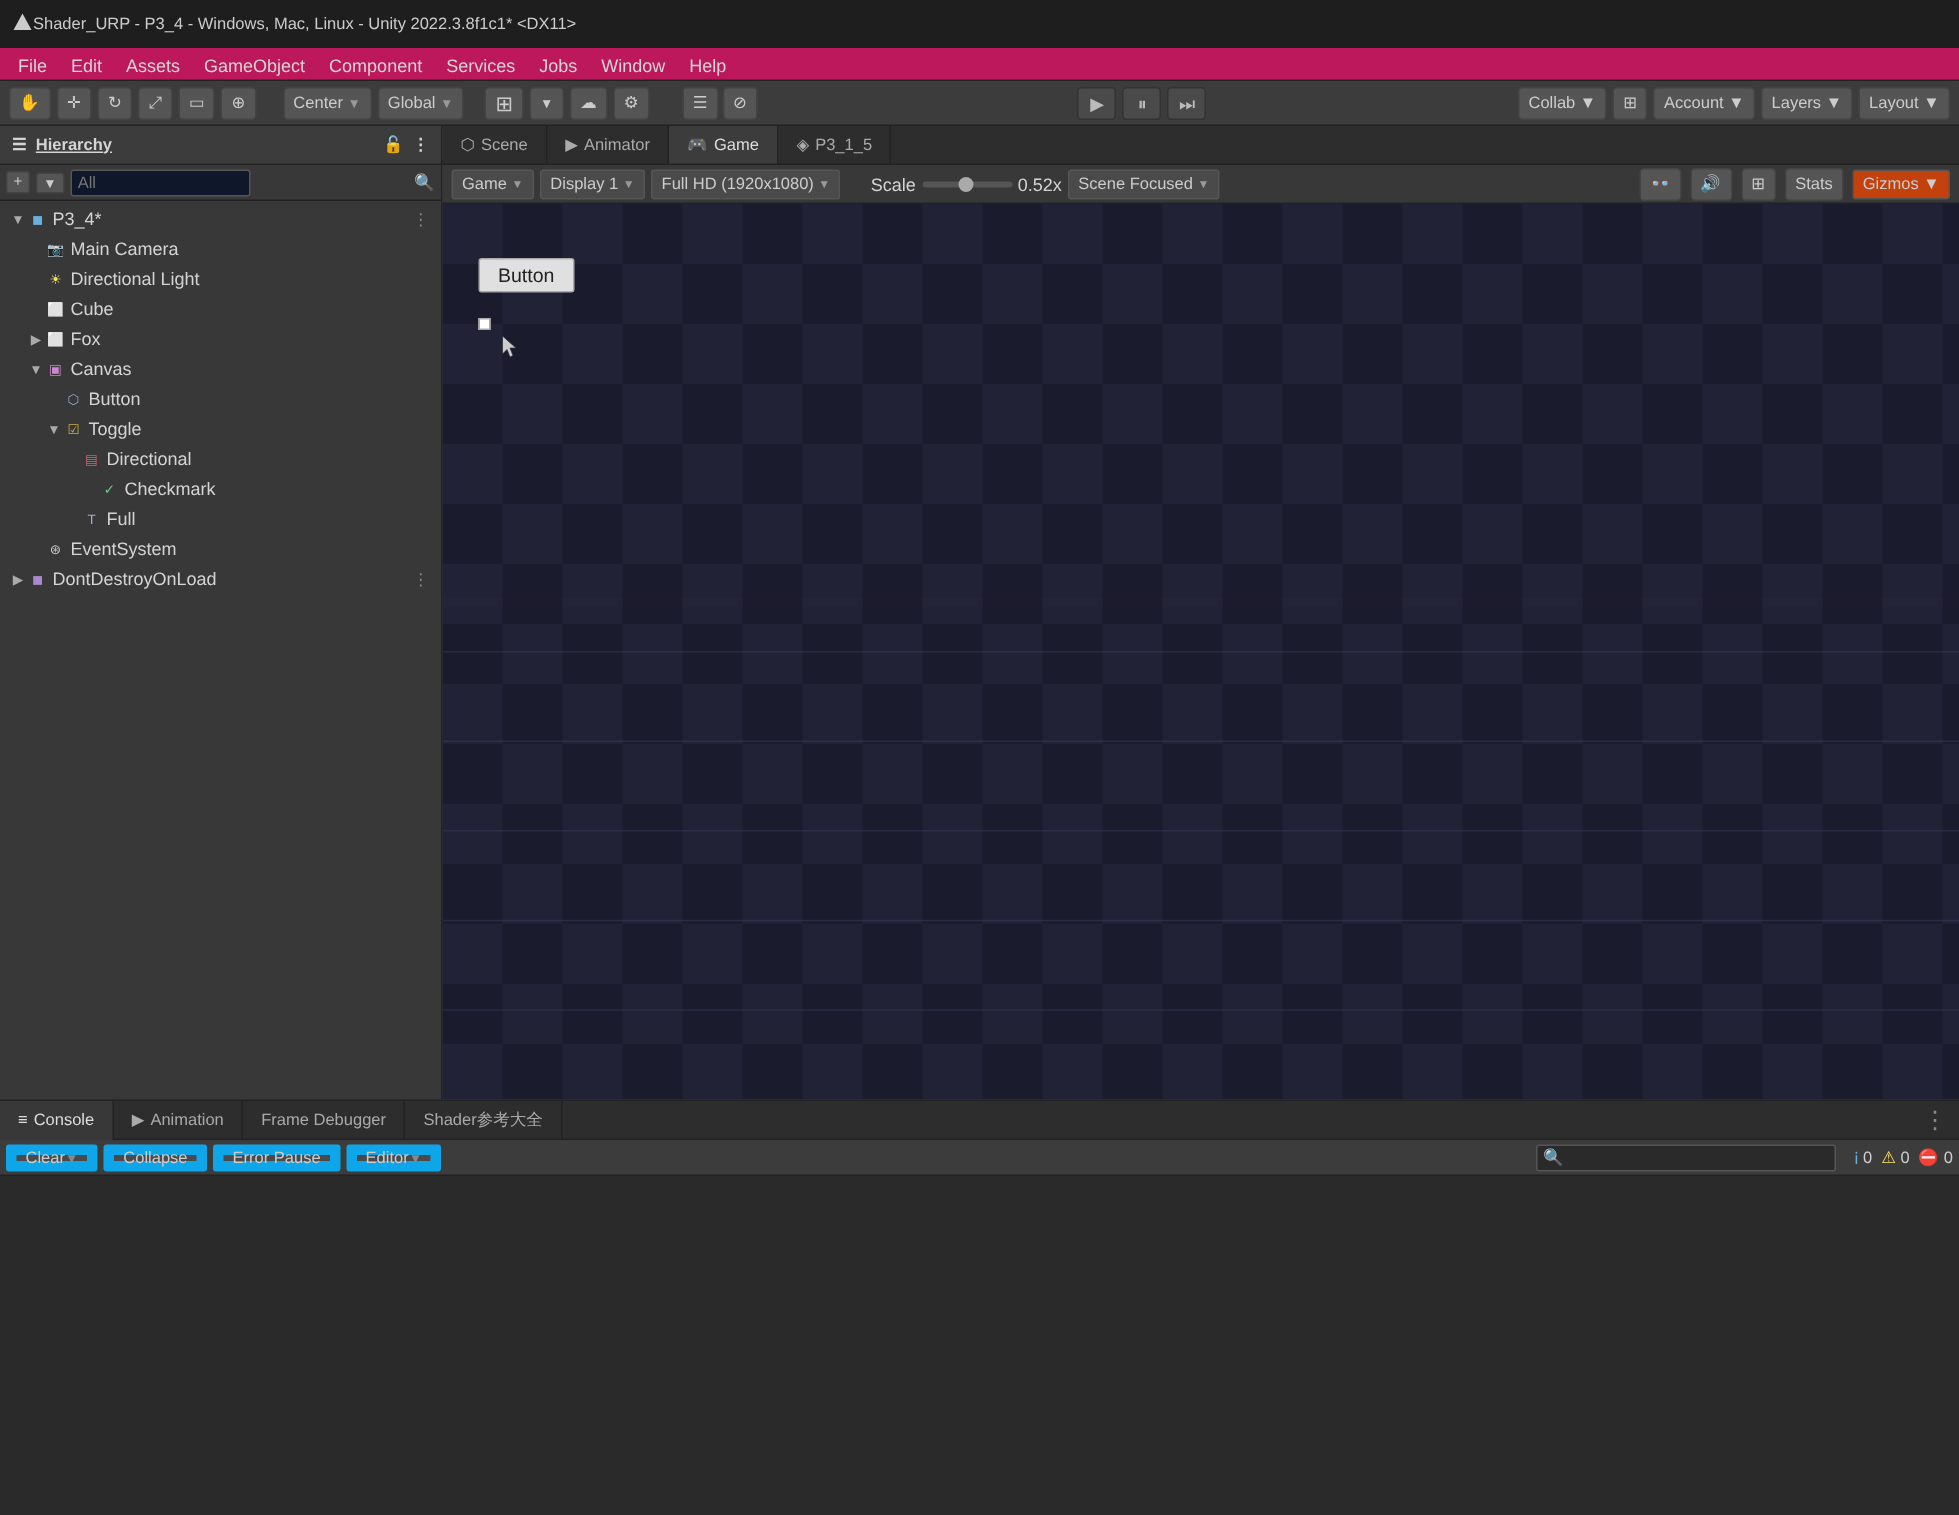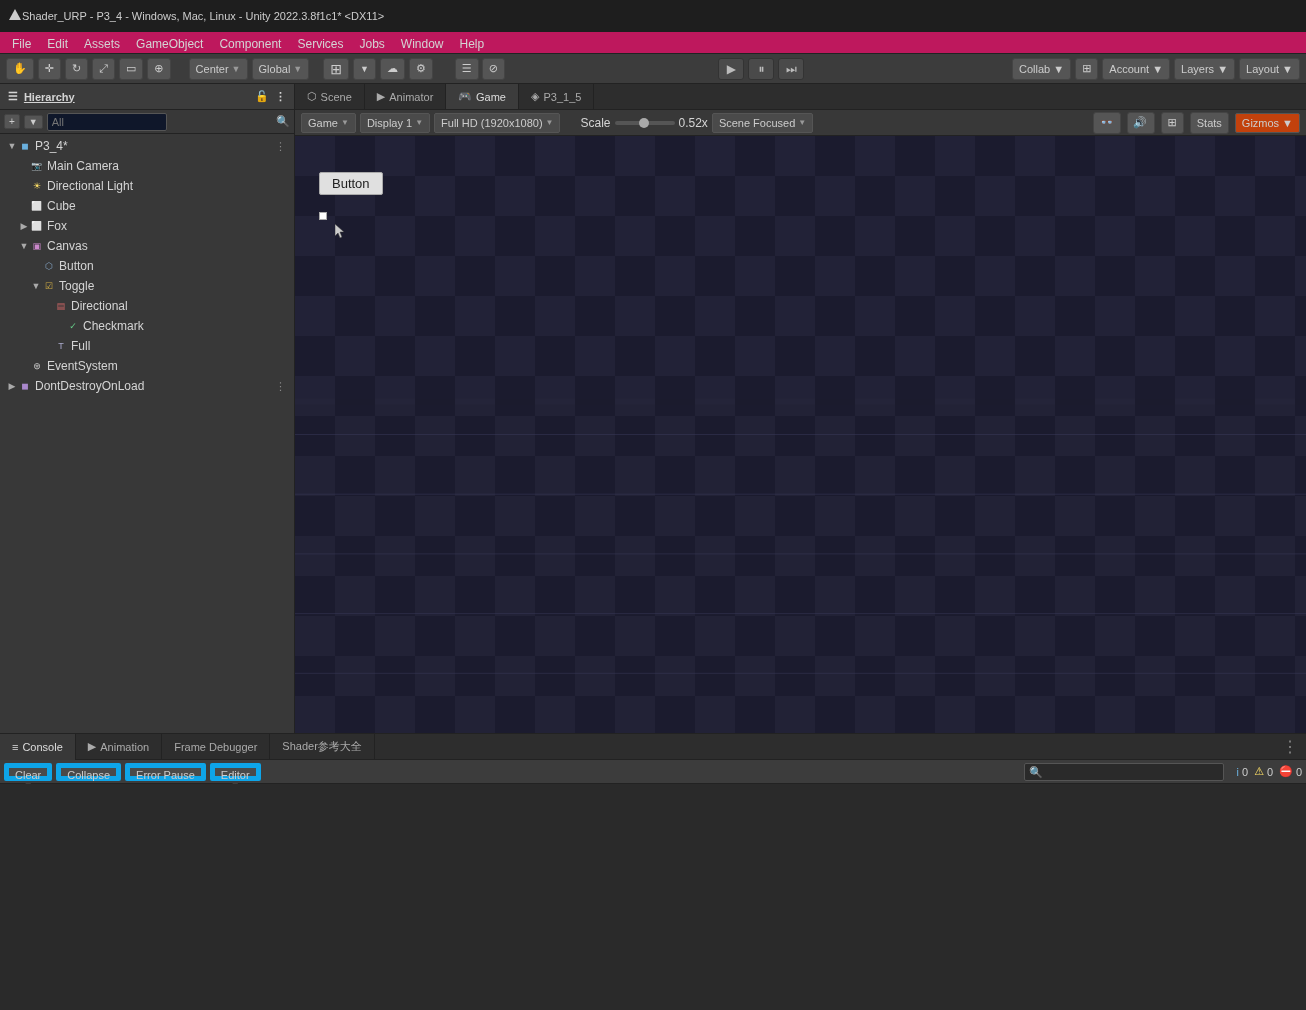--- a/index.html
+++ b/index.html
@@ -380,30 +380,29 @@
       display: flex;
       align-items: center;
       background: #3c3c3c;
       border-bottom: 1px solid #222;
       height: 24px;
       padding: 0 4px;
       gap: 4px;
     }
     .console-btn {
       background: #4a4a4a;
-      border: 5px solid #0ea5e9;
+      border: 7px solid #0ea5e9;
       border-radius: 2px;
       color: #ccc;
       font-size: 11px;
       padding: 1px 6px;
       cursor: pointer;
       height: 18px;
       display: flex;
       align-items: center;
-      flex-direction: column;
     }
     .console-btn-arrow {
       font-size: 9px;
       color: #888;
     }
     .console-search {
       margin-left: auto;
       background: #2a2a2a;
       border: 1px solid #555;
       border-radius: 2px;

